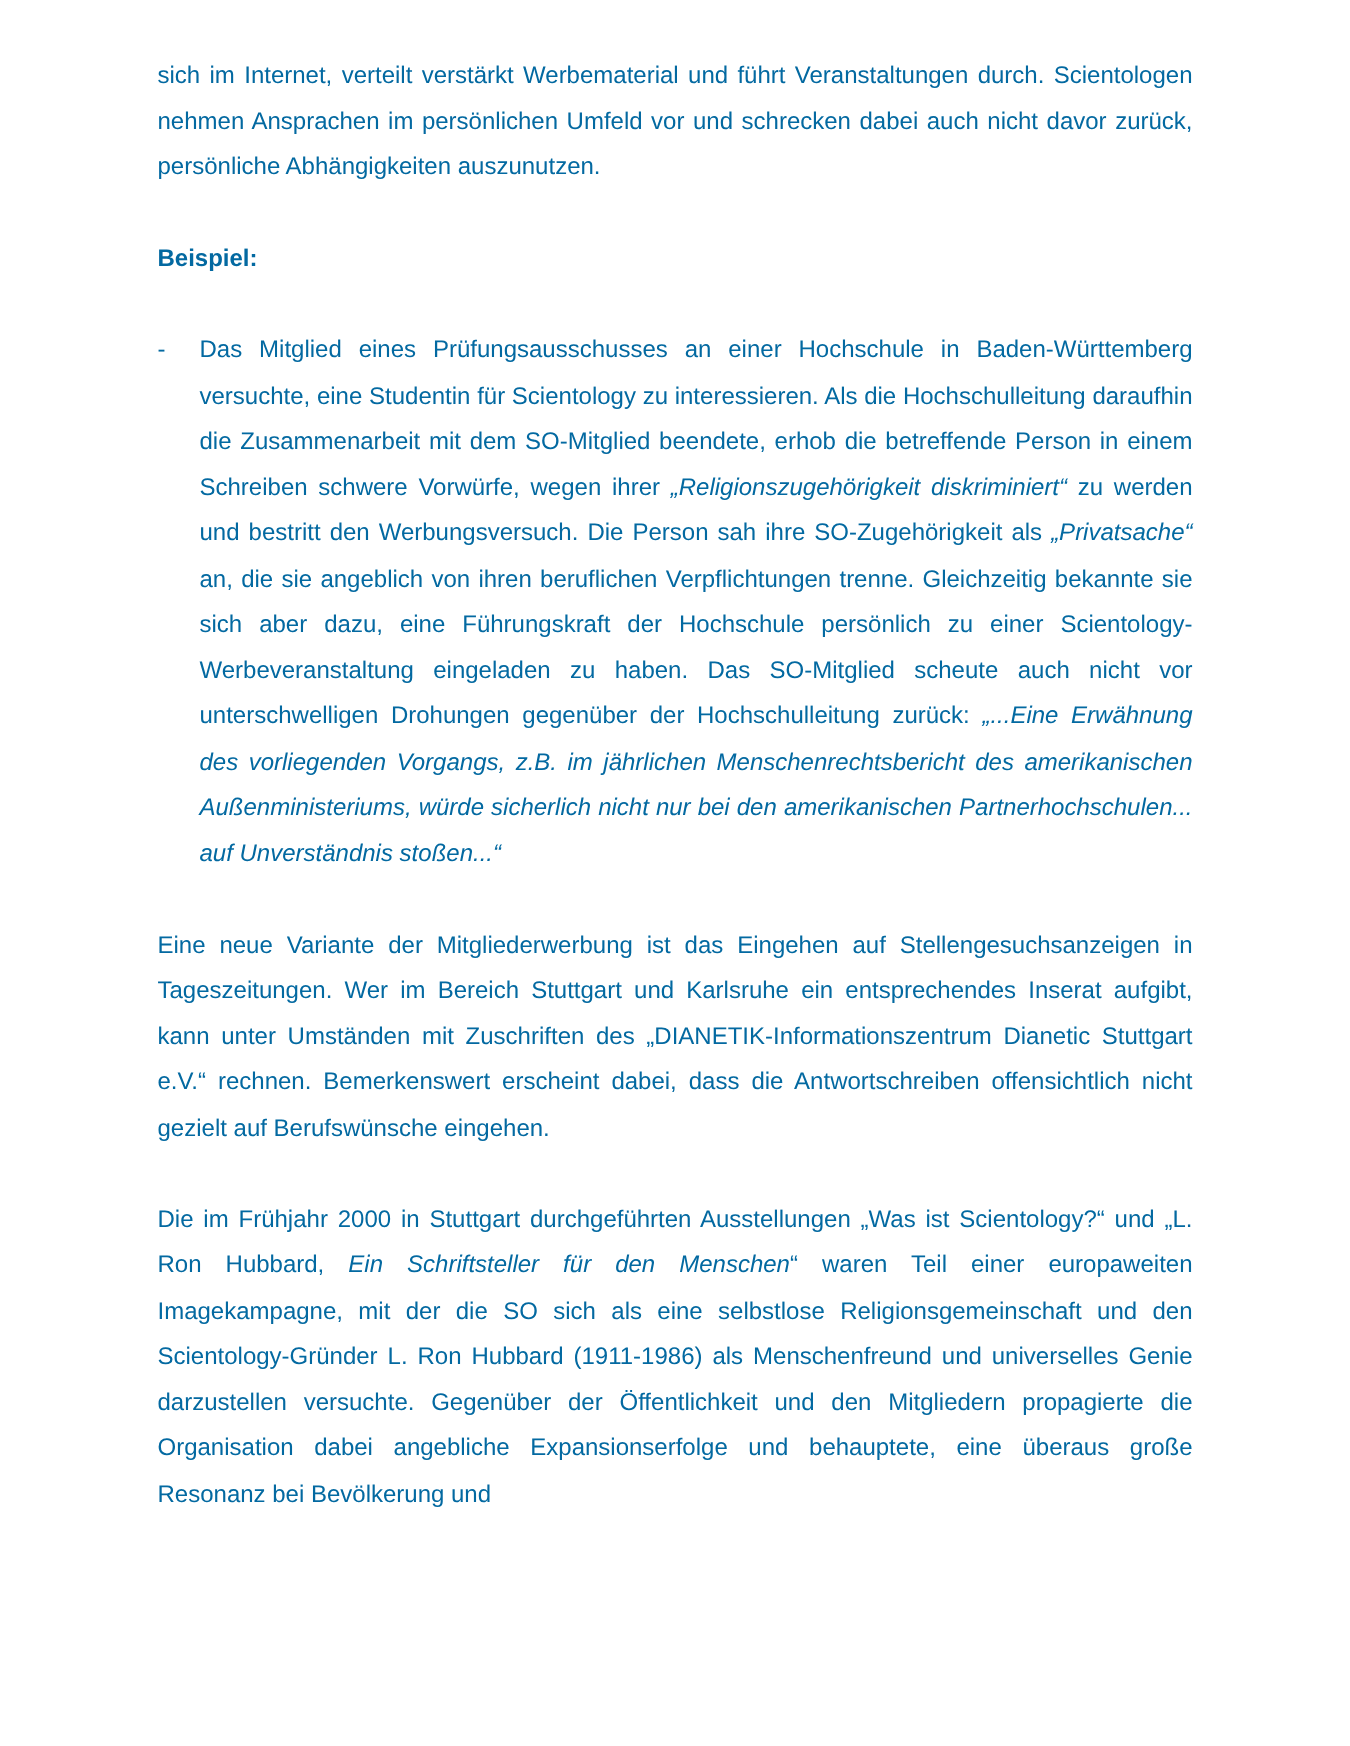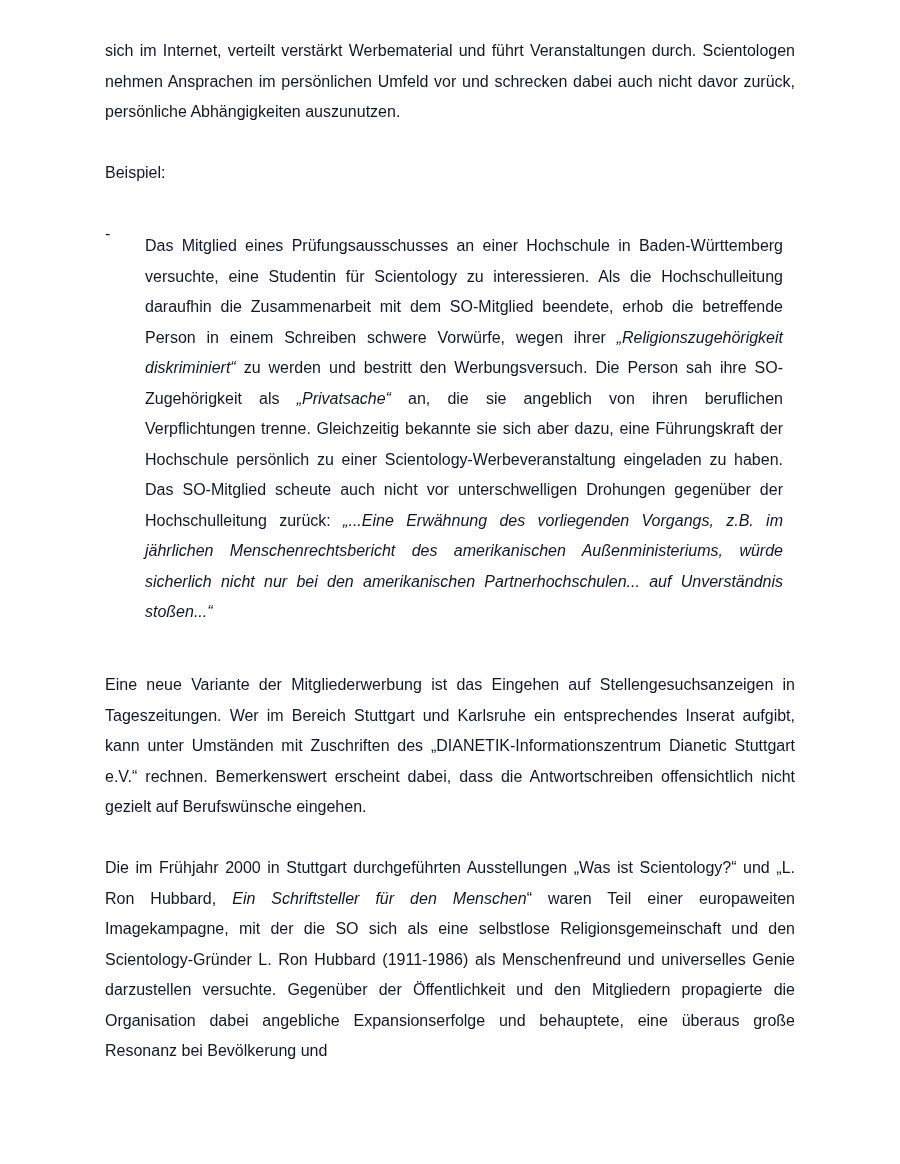--- a/index.html
+++ b/index.html
@@ -10,44 +10,44 @@
   .page {
     position: relative;
     width: 900px;
     height: 1164px;
     background: #ffffff;
     box-sizing: border-box;
     padding: 36px 105px 0 105px;
     font-family: "Liberation Sans", sans-serif;
     font-size: 16px;
     line-height: 30.5px;
-    color: #0f172a;
+    color: #0369a1;
     overflow: hidden;
   }
   .para {
     margin: 0 0 30.5px 0;
     text-align: justify;
   }
   .heading {
-    font-weight: normal;
+    font-weight: bold;
     text-align: left;
   }
   .bullet {
     display: flex;
     margin: 0 0 30.5px 0;
   }
   .bullet-marker {
     width: 28px;
     flex: 0 0 28px;
     text-align: left;
   }
   .bullet-text {
     flex: 1 1 auto;
     text-align: justify;
-    margin: 12px;
+    margin: 0;
   }
   .italic { font-style: italic; }
   .bold   { font-weight: normal; }
   .page-number {
     position: absolute;
     left: 105px;
     top: 1180px;
     font-size: 16px;
     line-height: 30.5px;
   }

